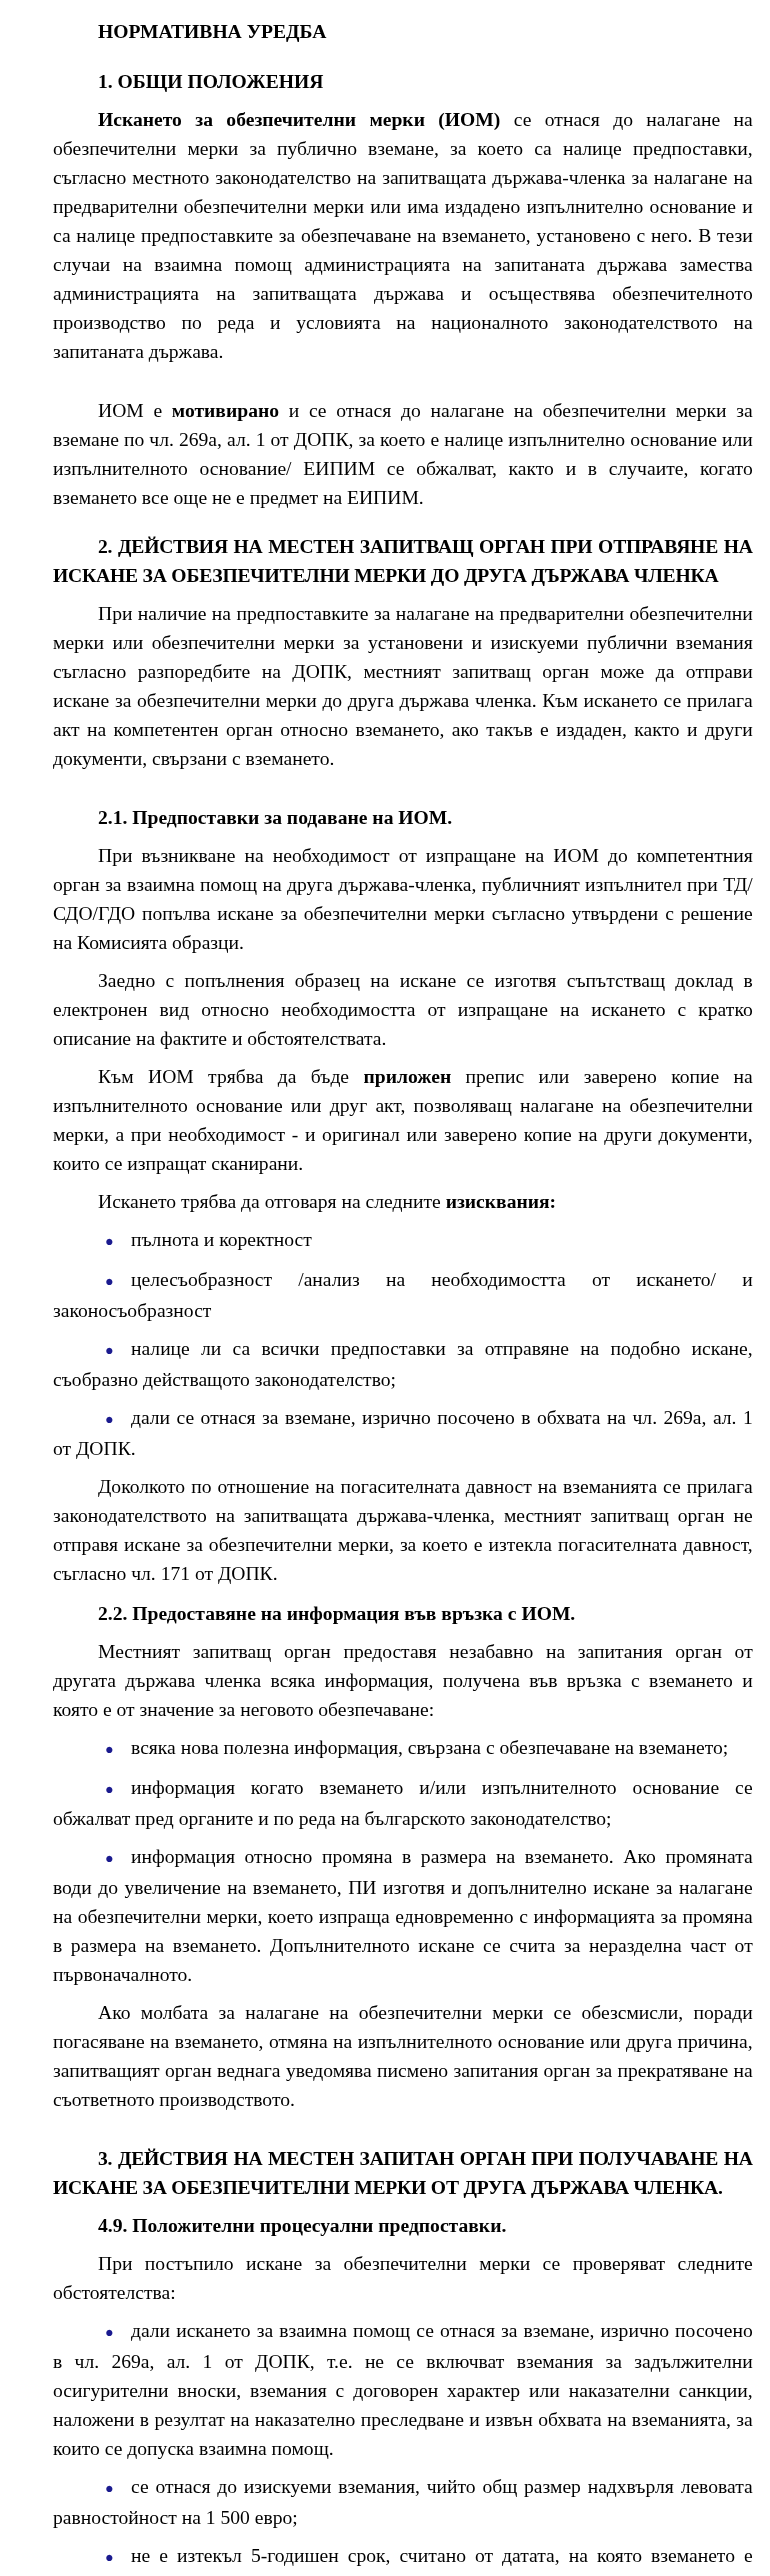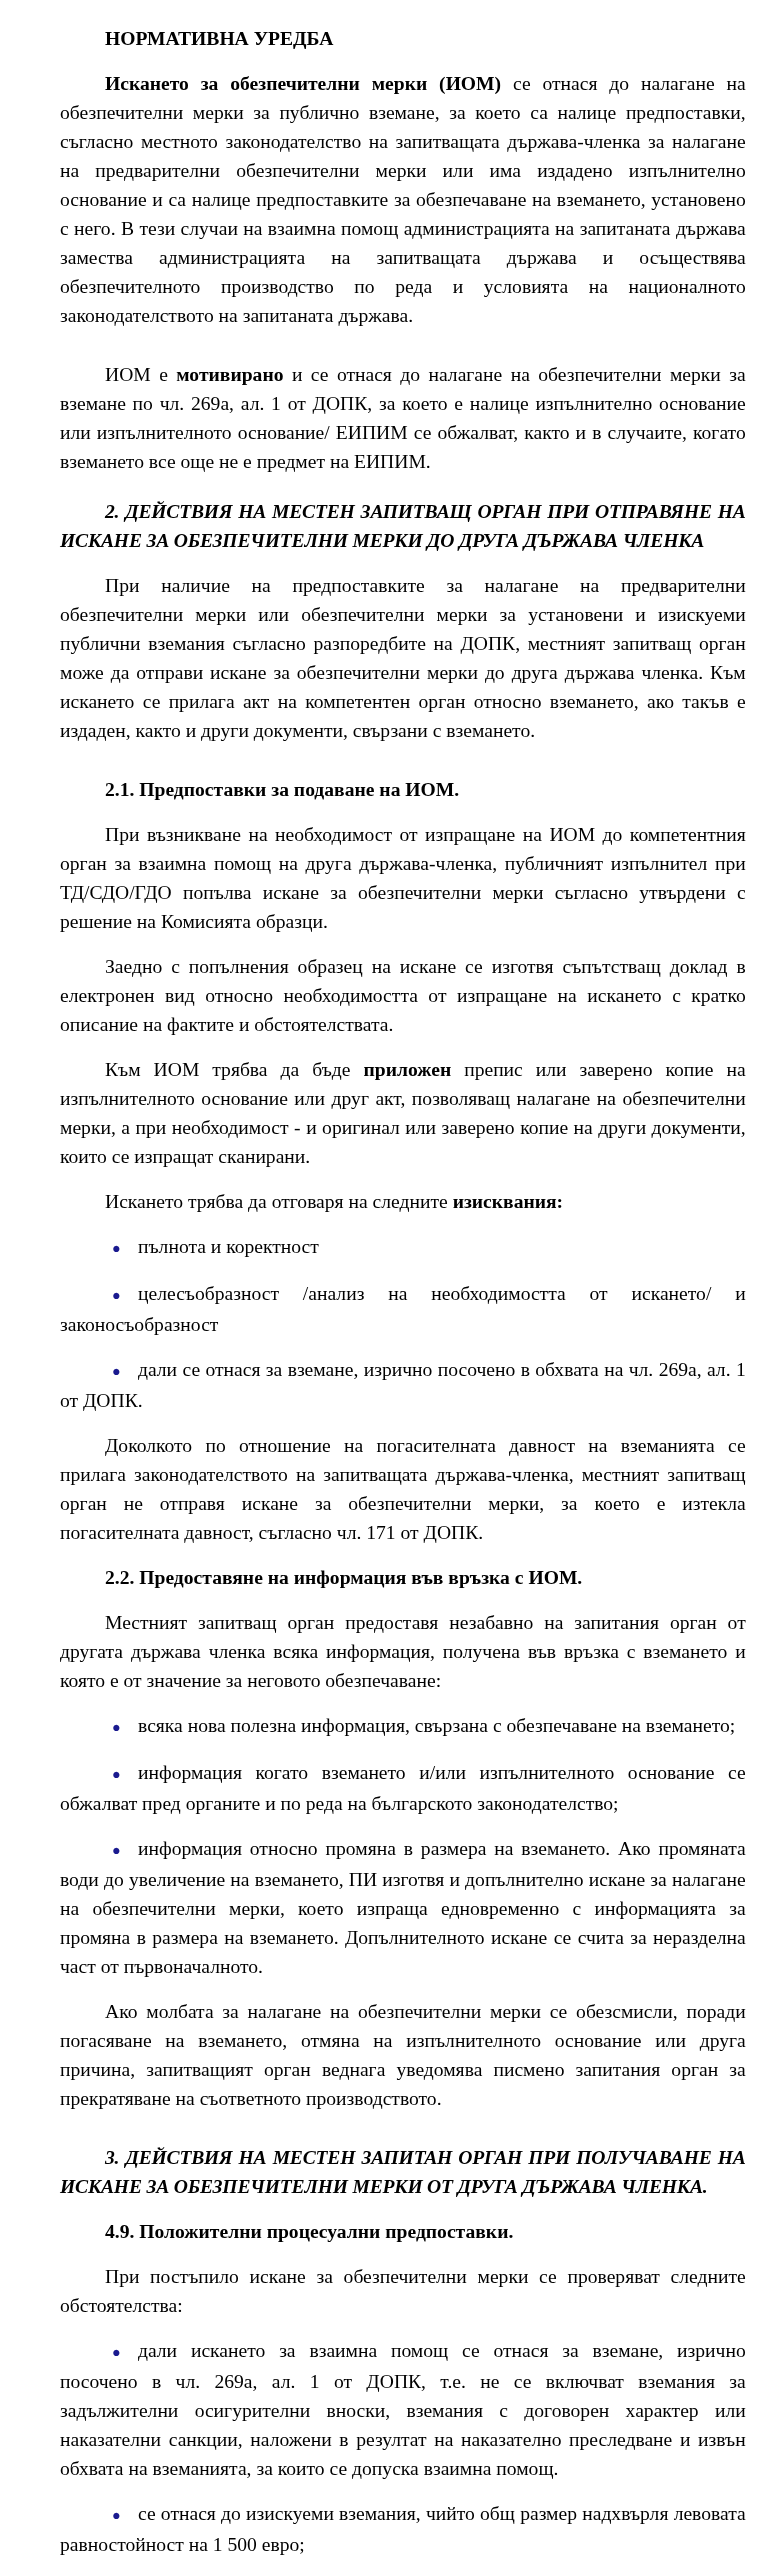--- a/index.html
+++ b/index.html
@@ -13,26 +13,26 @@
     min-height: 3290px;
     background: #ffffff;
     box-sizing: border-box;
     padding: 8.2px 9.3px 31px 44px;
     font-family: "Liberation Serif", "DejaVu Serif", serif;
     font-size: 19.6px;
     line-height: 29px;
     color: #000000;
     text-align: justify;
   }
-  #page p { margin: 16px; padding: 0; }
+  #page p { margin: 9px; padding: 0; }
 
   .title, .heading { font-weight: bold; }
   .title, .heading, .para { text-indent: 45px; }
 
-  .big-heading { letter-spacing: -0.2px; font-style: italic; }
+  .big-heading { letter-spacing: -0.2px; }
 
   .b { font-weight: bold; }
 
   
   .li-left   { text-indent: 52px; }
 
   .bullet {
     display: inline-block;
     width: 26px;
     font-size: 14.4px;
@@ -44,31 +44,33 @@
   
   .gap-sm { margin-top: 10.3px !important; }
   .gap-md { margin-top: 20.6px !important; }
   .gap-lg { margin-top: 30px !important; }
 </style>
 </head>
 <body>
 
 <div id="page">
     <p class="title"><span class="b">НОРМАТИВНА УРЕДБА</span></p>
+    <p class="heading gap-md"><span class="b">1. ОБЩИ ПОЛОЖЕНИЯ</span></p>
     <p class="para"><span class="b">Искането за обезпечителни мерки (ИОМ)</span><span class=""> се отнася до налагане на обезпечителни мерки за публично вземане, за което са налице предпоставки, съгласно местното законодателство на запитващата държава-членка за налагане на предварителни обезпечителни мерки или има издадено изпълнително основание и са налице предпоставките за обезпечаване на вземането, установено с него. В тези случаи на взаимна помощ администрацията на запитаната държава замества администрацията на запитващата държава и осъществява обезпечителното производство по реда и условията на националното законодателството на запитаната държава.</span></p>
     <p class="para gap-lg"><span class="">ИОМ е </span><span class="b">мотивирано</span><span class=""> и се отнася до налагане на обезпечителни мерки за вземане по чл. 269а, ал. 1 от ДОПК, за което е налице изпълнително основание или изпълнителното основание/ ЕИПИМ се обжалват, както и в случаите, когато вземането все още не е предмет на ЕИПИМ.</span></p>
     <p class="heading big-heading gap-md"><span class="b">2. ДЕЙСТВИЯ НА МЕСТЕН ЗАПИТВАЩ ОРГАН ПРИ ОТПРАВЯНЕ НА ИСКАНЕ ЗА ОБЕЗПЕЧИТЕЛНИ МЕРКИ ДО ДРУГА ДЪРЖАВА ЧЛЕНКА</span></p>
     <p class="para"><span class="">При наличие на предпоставките за налагане на предварителни обезпечителни мерки или обезпечителни мерки за установени и изискуеми публични вземания съгласно разпоредбите на ДОПК, местният запитващ орган може да отправи искане за обезпечителни мерки до друга държава членка. Към искането се прилага акт на компетентен орган относно вземането, ако такъв е издаден, както и други документи, свързани с вземането.</span></p>
     <p class="heading gap-lg"><span class="b">2.1. Предпоставки за подаване на ИОМ.</span></p>
     <p class="para"><span class="">При възникване на необходимост от изпращане на ИОМ до компетентния орган за взаимна помощ на друга държава-членка, публичният изпълнител при ТД/СДО/ГДО попълва искане за обезпечителни мерки съгласно утвърдени с решение на Комисията образци.</span></p>
     <p class="para"><span class="">Заедно с попълнения образец на искане се изготвя съпътстващ доклад в електронен вид относно необходимостта от изпращане на искането с кратко описание на фактите и обстоятелствата.</span></p>
     <p class="para"><span class="">Към ИОМ трябва да бъде </span><span class="b">приложен</span><span class=""> препис или заверено копие на изпълнителното основание или друг акт, позволяващ налагане на обезпечителни мерки, а при необходимост - и оригинал или заверено копие на други документи, които се изпращат сканирани.</span></p>
     <p class="para"><span class="">Искането трябва да отговаря на следните </span><span class="b">изисквания:</span></p>
     <p class="li-left"><span class="bullet" style="color: rgb(26, 26, 143);">●</span><span class="">пълнота и коректност</span></p>
     <p class="li-left"><span class="bullet" style="color: rgb(26, 26, 143);">●</span><span class="">целесъобразност /анализ на необходимостта от искането/ и законосъобразност</span></p>
+    <p class="li-left"><span class="bullet" style="color: rgb(26, 26, 143);">●</span><span class="">налице ли са всички предпоставки за отправяне на подобно искане, съобразно действащото законодателство;</span></p>
     <p class="li-left"><span class="bullet" style="color: rgb(26, 26, 143);">●</span><span class="">дали се отнася за вземане, изрично посочено в обхвата на чл. 269а, ал. 1 от ДОПК.</span></p>
     <p class="para"><span class="">Доколкото по отношение на погасителната давност на вземанията се прилага законодателството на запитващата държава-членка, местният запитващ орган не отправя искане за обезпечителни мерки, за което е изтекла погасителната давност, съгласно чл. 171 от ДОПК.</span></p>
     <p class="heading gap-sm"><span class="b">2.2. Предоставяне на информация във връзка с ИОМ.</span></p>
     <p class="para"><span class="">Местният запитващ орган предоставя незабавно на запитания орган от другата държава членка всяка информация, получена във връзка с вземането и която е от значение за неговото обезпечаване:</span></p>
     <p class="li-left"><span class="bullet" style="color: rgb(26, 26, 143);">●</span><span class="">всяка нова полезна информация, свързана с обезпечаване на вземането;</span></p>
     <p class="li-left"><span class="bullet" style="color: rgb(26, 26, 143);">●</span><span class="">информация когато вземането и/или изпълнителното основание се обжалват пред органите и по реда на българското законодателство;</span></p>
     <p class="li-left"><span class="bullet" style="color: rgb(26, 26, 143);">●</span><span class="">информация относно промяна в размера на вземането. Ако промяната води до увеличение на вземането, ПИ изготвя и допълнително искане за налагане на обезпечителни мерки, което изпраща едновременно с информацията за промяна в размера на вземането. Допълнителното искане се счита за неразделна част от първоначалното.</span></p>
     <p class="para"><span class="">Ако молбата за налагане на обезпечителни мерки се обезсмисли, поради погасяване на вземането, отмяна на изпълнителното основание или друга причина, запитващият орган веднага уведомява писмено запитания орган за прекратяване на съответното производството.</span></p>
     <p class="heading big-heading gap-lg"><span class="b">3. ДЕЙСТВИЯ НА МЕСТЕН ЗАПИТАН ОРГАН ПРИ ПОЛУЧАВАНЕ НА ИСКАНЕ ЗА ОБЕЗПЕЧИТЕЛНИ МЕРКИ ОТ ДРУГА ДЪРЖАВА ЧЛЕНКА.</span></p>
     <p class="heading"><span class="b">4.9. Положителни процесуални предпоставки.</span></p>

